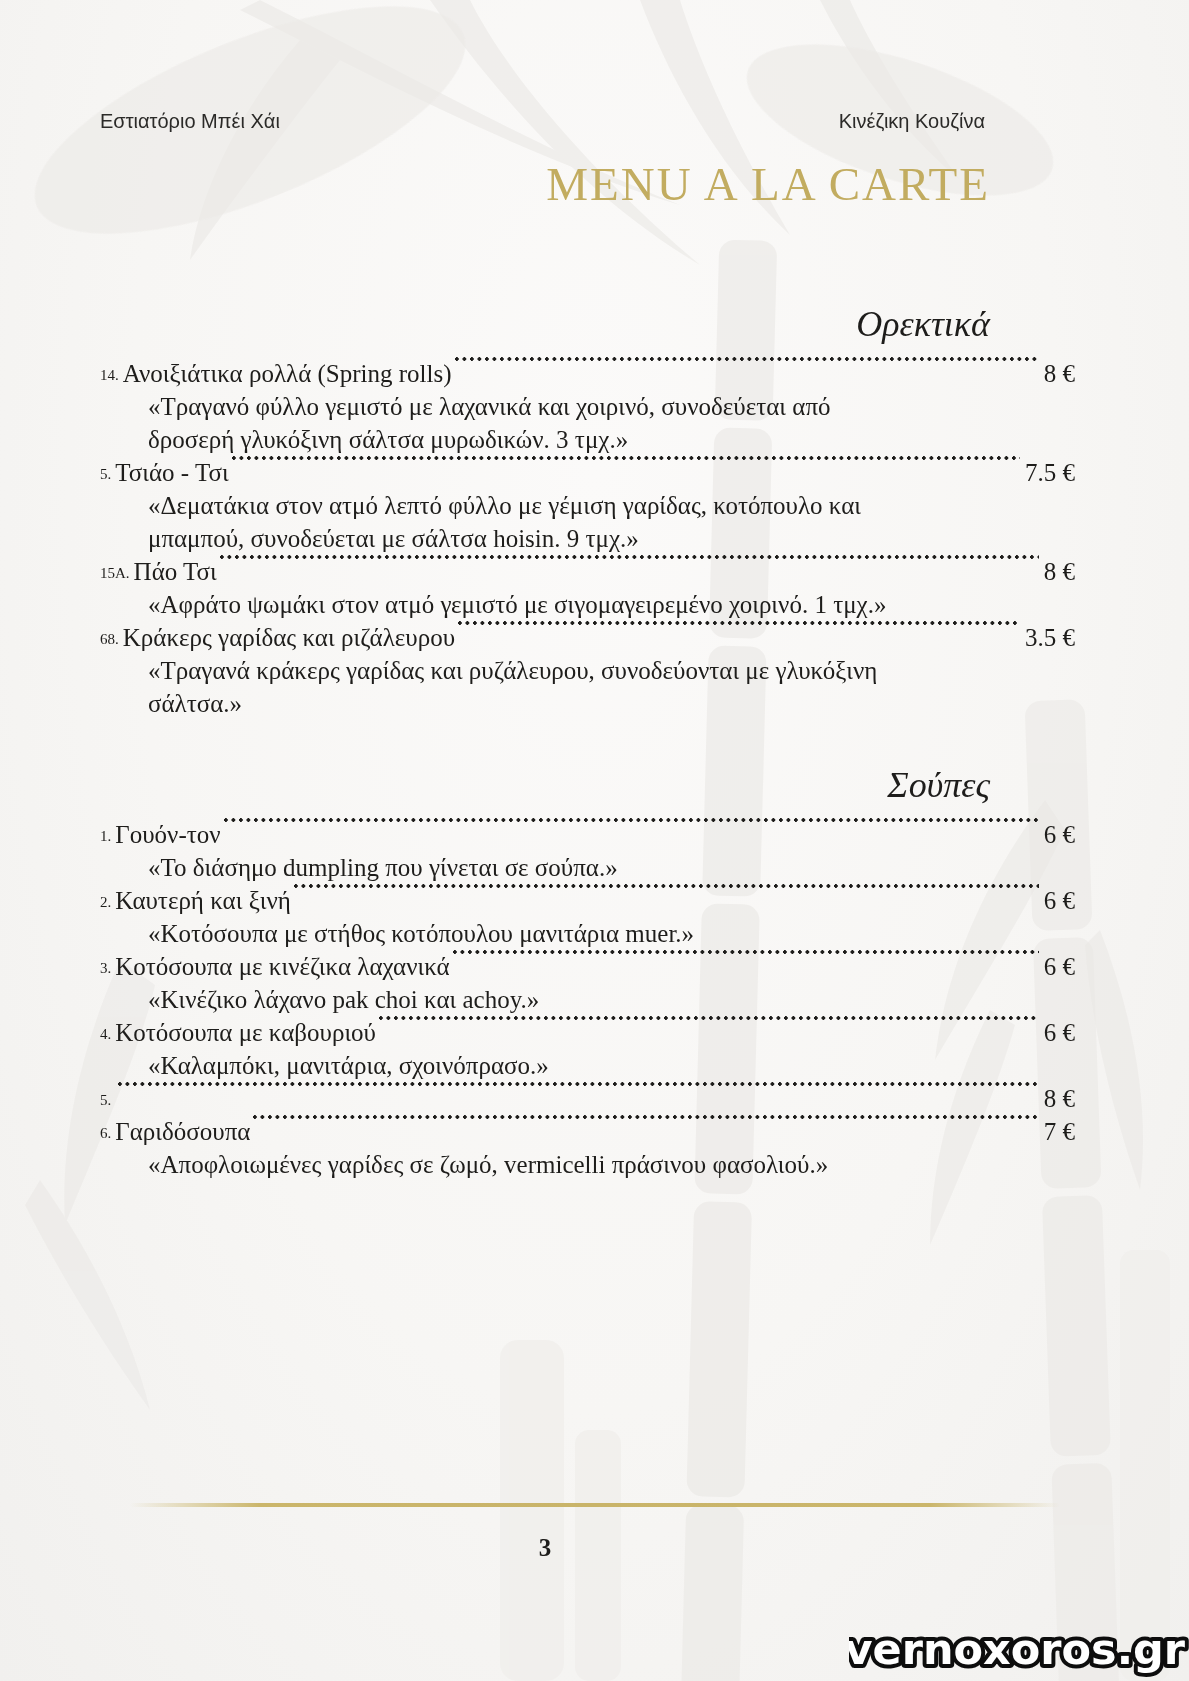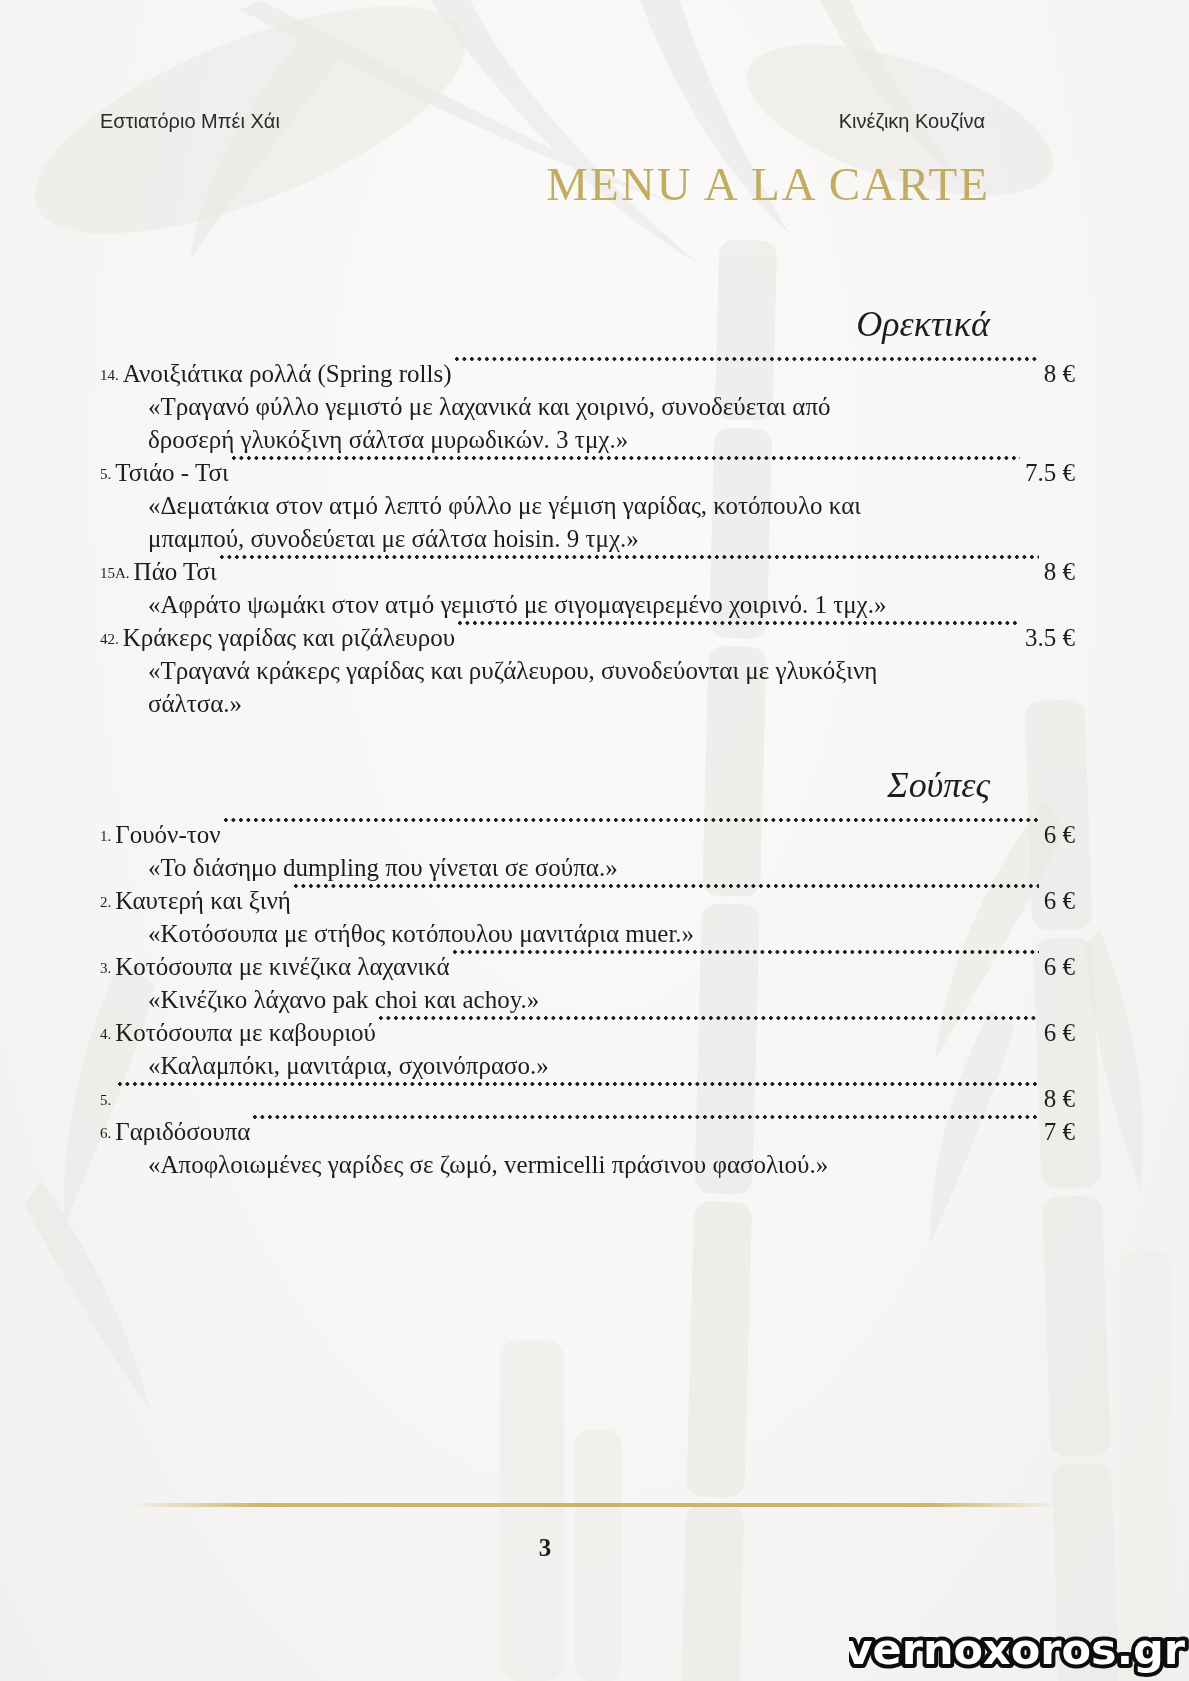--- a/index.html
+++ b/index.html
@@ -156,21 +156,21 @@
             <div class="item-line">
               <span class="item-num">15A.</span>
               <span class="item-name">Πάο Τσι</span>
               <span class="dots"></span>
               <span class="item-price">8 €</span>
             </div>
             <div class="item-desc">«Αφράτο ψωμάκι στον ατμό γεμιστό με σιγομαγειρεμένο χοιρινό. 1 τμχ.»</div>
           </div>
           <div class="menu-item">
             <div class="item-line">
-              <span class="item-num">42.</span>
+              <span class="item-num">68.</span>
               <span class="item-name">Κράκερς γαρίδας και ριζάλευρου</span>
               <span class="dots"></span>
               <span class="item-price">3.5 €</span>
             </div>
             <div class="item-desc">«Τραγανά κράκερς γαρίδας και ρυζάλευρου, συνοδεύονται με γλυκόξινη σάλτσα.»</div>
           </div>
         </section>
         <section class="menu-section">
           <div class="section-title">Σούπες</div>
           <div class="menu-item">

